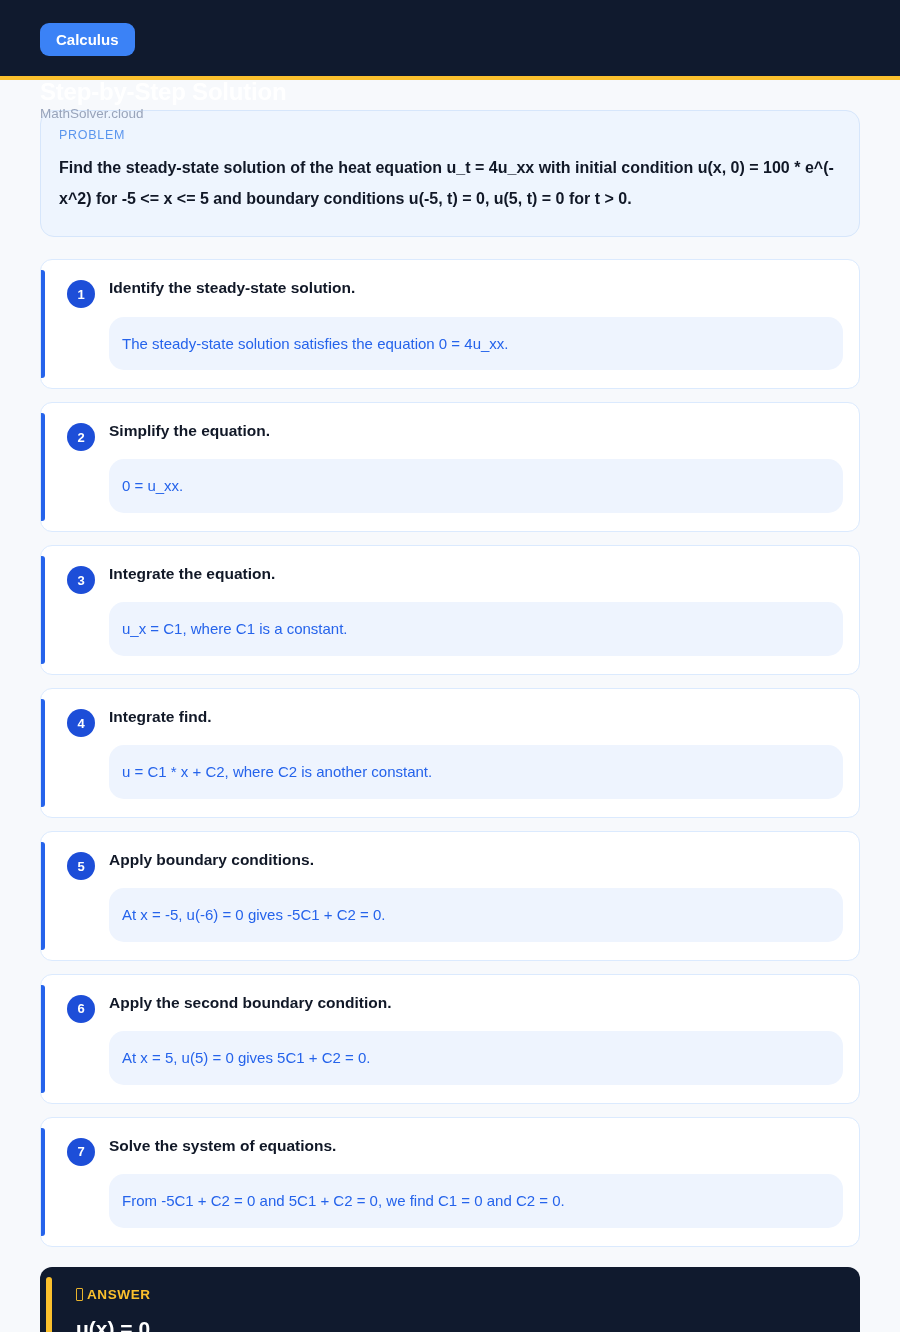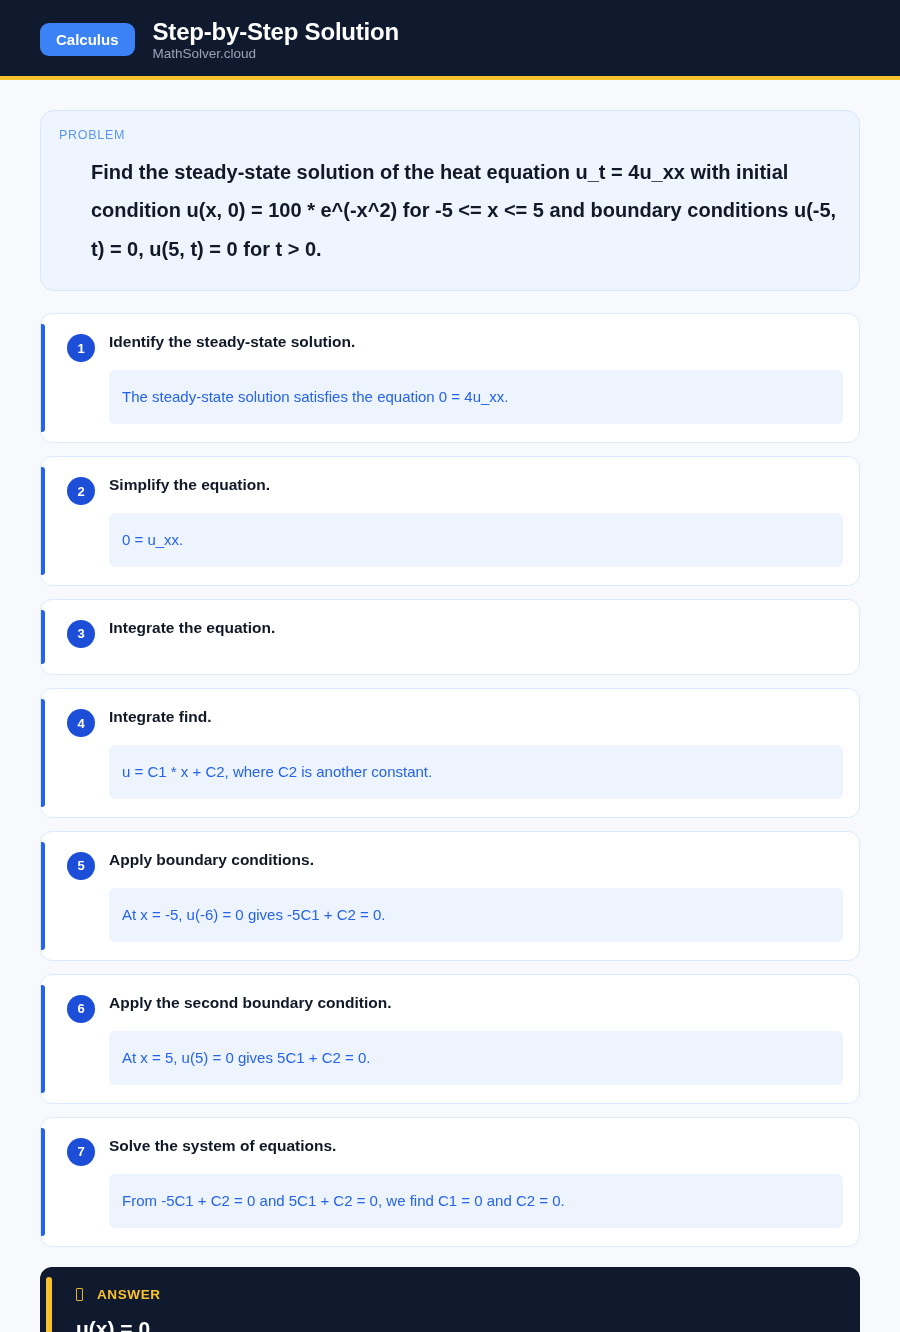--- a/index.html
+++ b/index.html
@@ -14,20 +14,21 @@
 
   
   .header {
     background: #101a2e;
     border-bottom: 4px solid #fbc02d;
     padding: 14px 40px 16px 40px;
     display: flex;
     align-items: flex-start;
     gap: 18px;
     height: 80px;
+    flex-direction: column;
   }
   .subject-badge {
     background: #3b82f6;
     color: #ffffff;
     font-size: 15px;
     font-weight: bold;
     border-radius: 9px;
     padding: 9px 16px;
     line-height: 1;
     margin-top: 9px;
@@ -59,24 +60,23 @@
     margin-bottom: 22px;
   }
   .problem-label {
     color: #5b96ee;
     font-size: 12.5px;
     letter-spacing: 0.7px;
     margin-bottom: 11px;
   }
   .problem-text {
     color: #111827;
-    font-size: 20px;
+    font-size: 16px;
     font-weight: bold;
     line-height: 1.92;
-    margin-left: 32px;
   }
 
   
   .step-card {
     position: relative;
     background: #ffffff;
     border: 1px solid #dbeafe;
     border-radius: 12px;
     margin-bottom: 13px;
     padding: 18px 16px 18px 20px;
@@ -111,21 +111,21 @@
   .step-body { flex: 1 1 auto; min-width: 0; }
   .step-title {
     color: #111827;
     font-size: 15.5px;
     font-weight: bold;
     line-height: 1.3;
     margin-bottom: 18px;
   }
   .step-detail {
     background: #eef4fe;
-    border-radius: 6px;
+    border-radius: 15px;
     padding: 16px 13px;
     color: #2563eb;
     font-size: 15px;
     line-height: 1.45;
   }
 
   
   .answer-card {
     position: relative;
     background: #101a2e;
@@ -146,21 +146,21 @@
   }
   .answer-inner { padding-left: 14px; }
   .answer-label {
     color: #fbc02d;
     font-size: 13.5px;
     font-weight: bold;
     letter-spacing: 0.6px;
     margin-bottom: 14px;
     display: flex;
     align-items: center;
-    gap: 14px;
+    gap: 4px;
   }
   .answer-icon {
     display: inline-block;
     width: 7px;
     height: 13px;
     border: 1.5px solid #fbc02d;
     border-radius: 1px;
     opacity: 0.92;
   }
   .answer-value {
@@ -203,20 +203,21 @@
         <div class="step-body">
           <div class="step-title">Simplify the equation.</div>
           <div class="step-detail">0 = u_xx.</div>
         </div>
       </section>
       <section class="step-card">
         <div class="step-accent"></div>
         <div class="step-badge">3</div>
         <div class="step-body">
           <div class="step-title">Integrate the equation.</div>
+          <div class="step-detail">u_x = C1, where C1 is a constant.</div>
         </div>
       </section>
       <section class="step-card">
         <div class="step-accent"></div>
         <div class="step-badge">4</div>
         <div class="step-body">
           <div class="step-title">Integrate find.</div>
           <div class="step-detail">u = C1 * x + C2, where C2 is another constant.</div>
         </div>
       </section>

